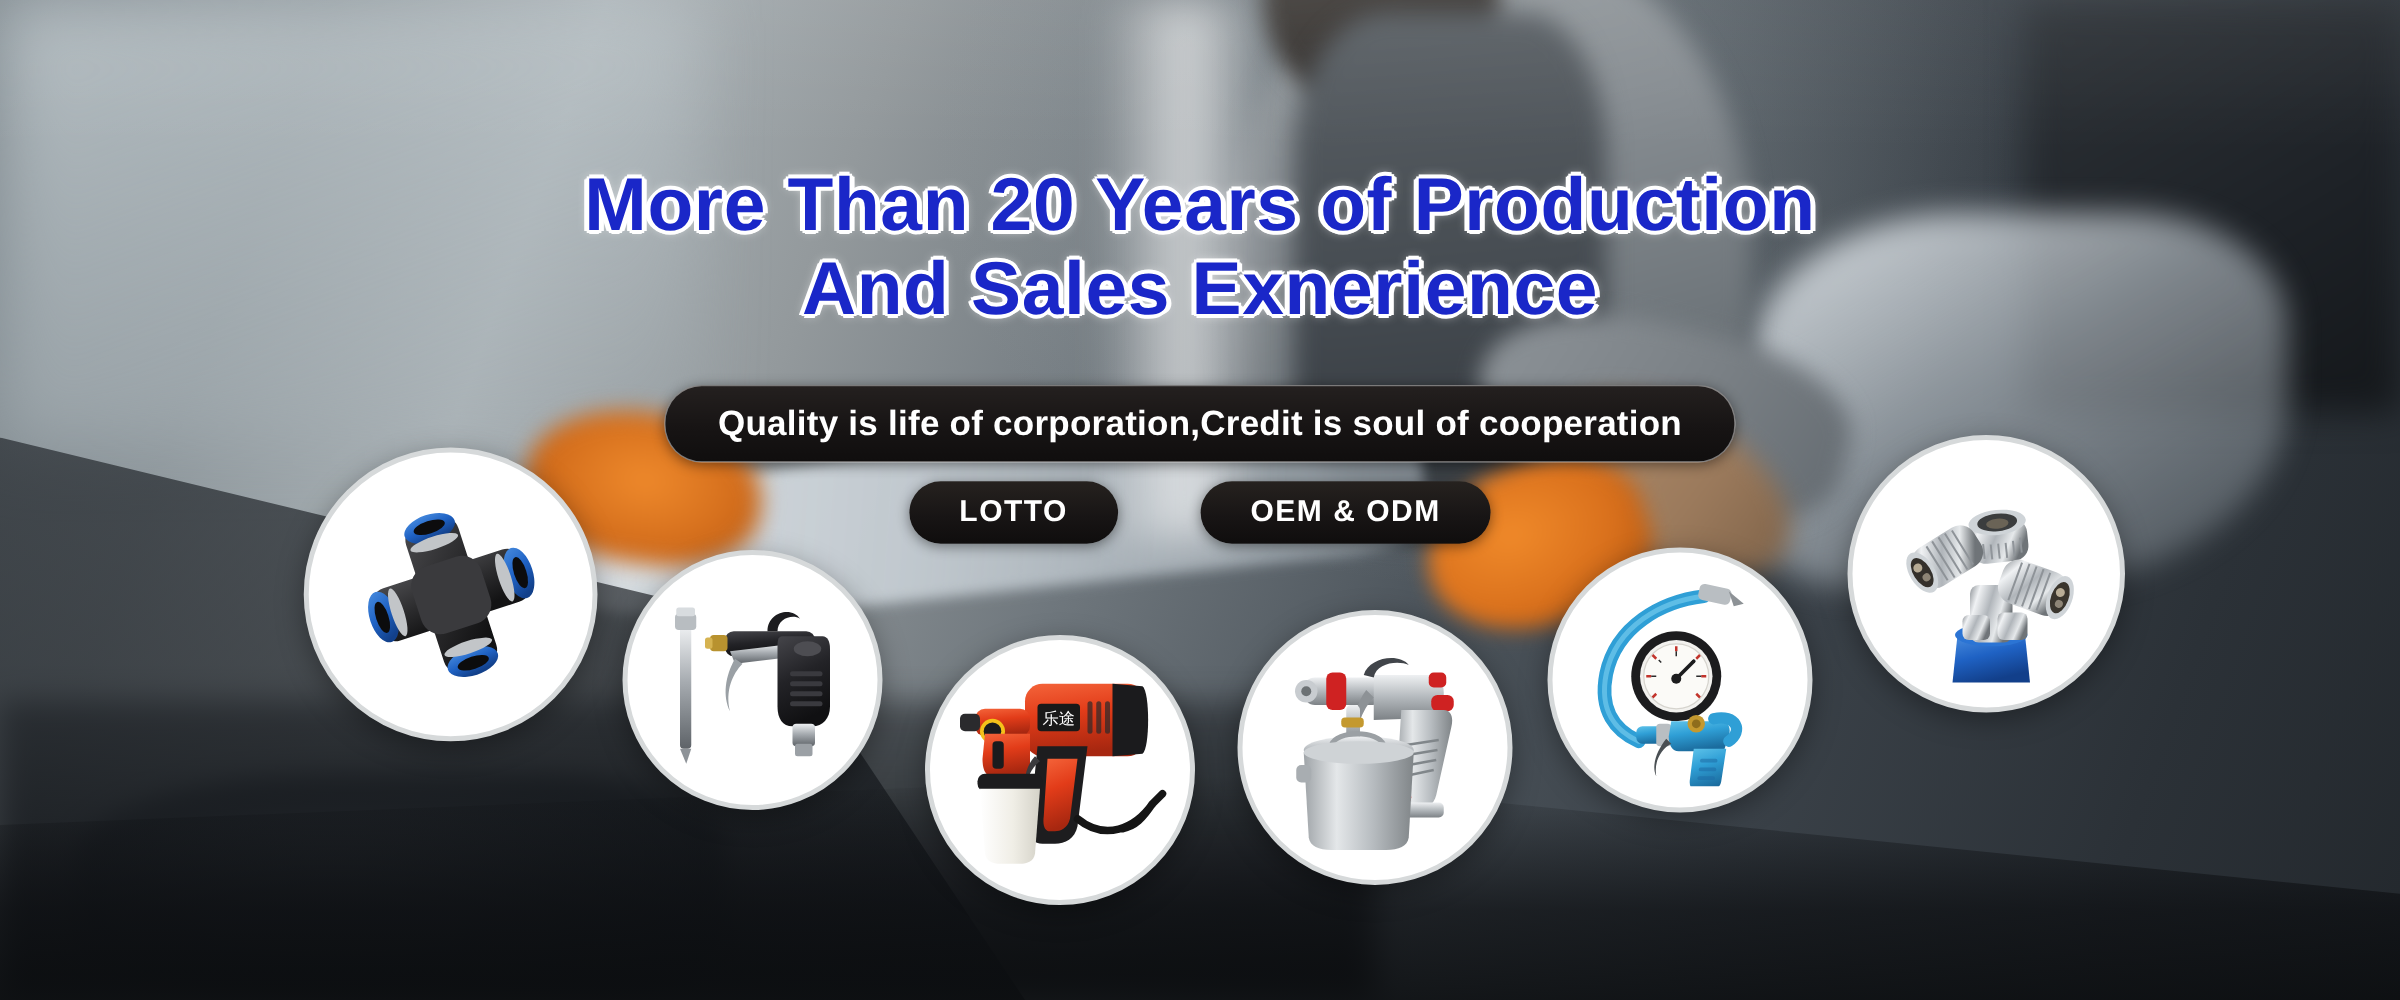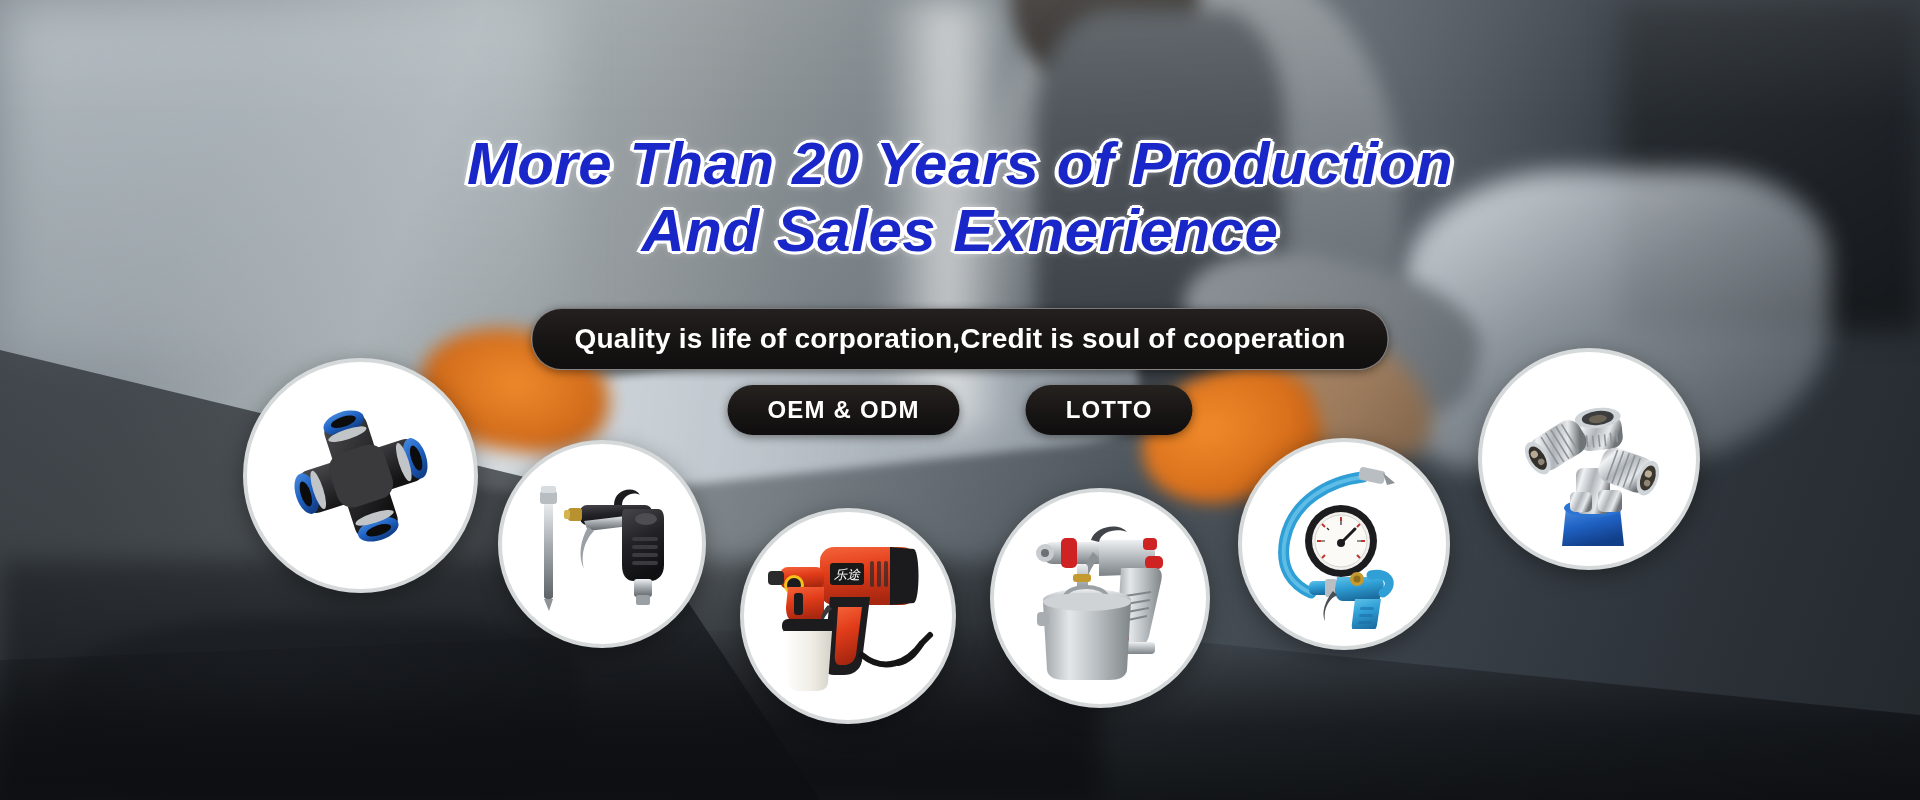--- a/index.html
+++ b/index.html
@@ -189,21 +189,20 @@
     letter-spacing: 0.5px;
     line-height: 1.12;
     font-family: "Liberation Sans", sans-serif;
     text-shadow:
       -2px -2px 0 #ffffff, 2px -2px 0 #ffffff,
       -2px  2px 0 #ffffff, 2px  2px 0 #ffffff,
       -3px  0   0 #ffffff, 3px  0   0 #ffffff,
        0   -3px 0 #ffffff, 0    3px 0 #ffffff,
       -4px  1px 0 #ffffff, 4px  1px 0 #ffffff,
        0 0 9px rgba(255,255,255,0.85);
-    font-style: italic;
   }
 
   
   .tagline {
     position: absolute;
     left: 50%;
     top: 308px;
     transform: translateX(-50%);
     z-index: 6;
     background: linear-gradient(180deg, #24201f 0%, #171414 55%, #100e0e 100%);
@@ -245,21 +244,20 @@
     position: absolute;
     border-radius: 50%;
     background: #ffffff;
     border: 4px solid #d6d9da;
     box-shadow: 0 6px 22px rgba(0,0,0,0.35);
     z-index: 5;
     display: flex;
     align-items: center;
     justify-content: center;
     overflow: hidden;
-    font-style: italic;
   }
   .circle svg { display: block; }
 
   .prod-label {
     position: absolute;
     width: 0; height: 0;
     overflow: hidden;
     opacity: 0;
   }
 </style>
@@ -291,22 +289,22 @@
   <div class="overlay-bottom"></div>
 
   <div class="headline">
     <span class="headline-line">More Than 20 Years of Production</span>
     <span class="headline-line">And Sales Exnerience</span>
   </div>
 
   <div class="tagline">Quality is life of corporation,Credit is soul of cooperation</div>
 
   <div class="badges">
+    <div class="badge">LOTTO</div>
     <div class="badge">OEM &amp; ODM</div>
-    <div class="badge">LOTTO</div>
   </div>
 
   <div class="circle" style="left:243px; top:358px; width:227px; height:227px;">
     <span class="prod-label">Black four-way cross push-to-connect pneumatic fitting with blue release collars</span>
     <svg width="170" height="160" viewBox="0 0 170 160">
       <defs>
         <linearGradient id="blk" x1="0" y1="0" x2="0.4" y2="1">
           <stop offset="0%" stop-color="#4a4a4d"></stop>
             <stop offset="55%" stop-color="#2b2b2d"></stop>
             <stop offset="100%" stop-color="#131314"></stop>

